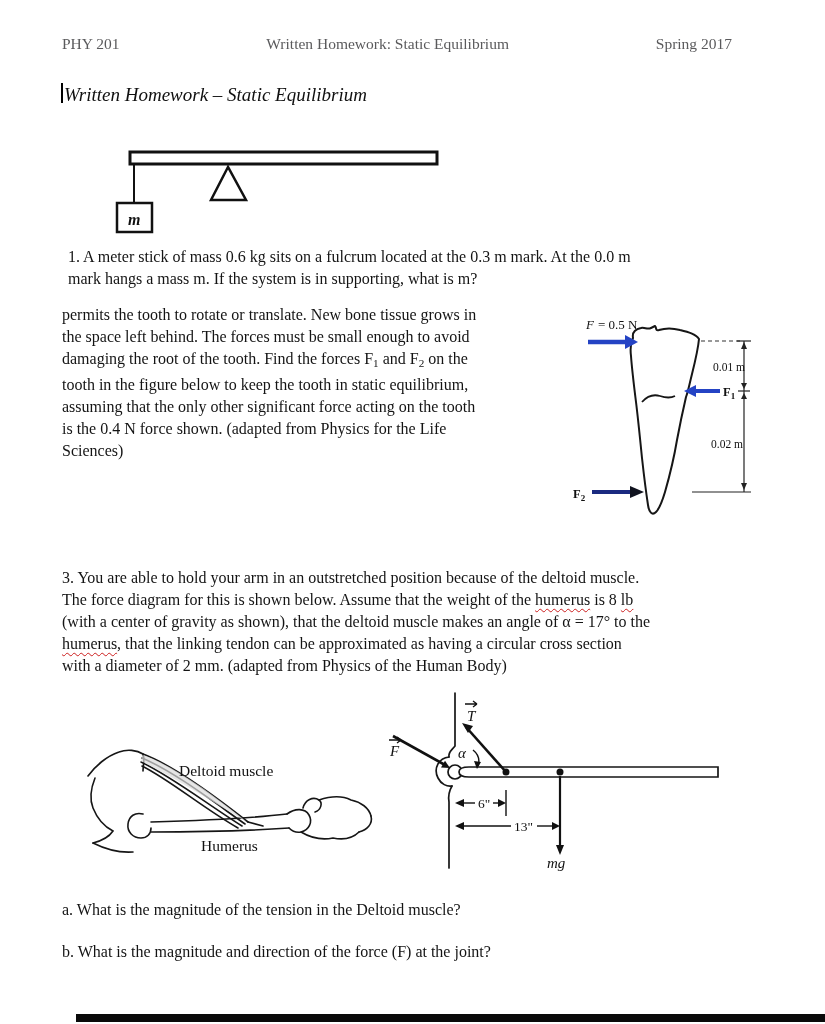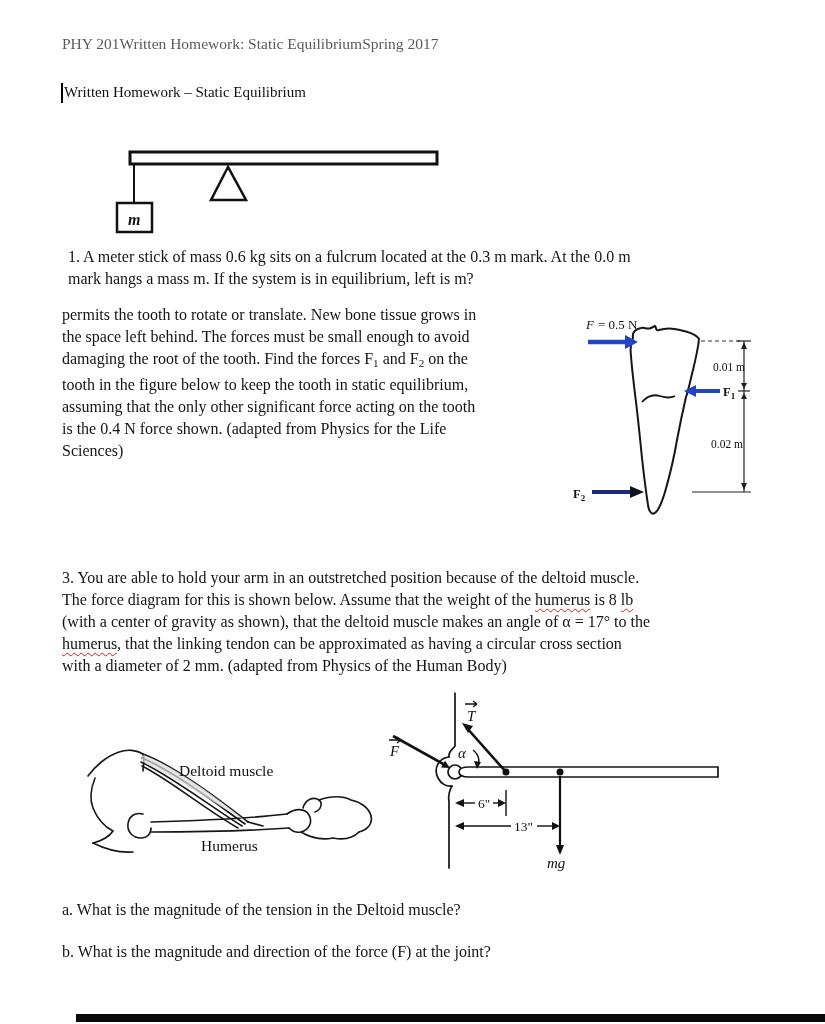--- a/index.html
+++ b/index.html
@@ -1,20 +1,20 @@
 <!DOCTYPE html>
 <html><head>
 <meta charset="utf-8">
 <style>
   html,body{margin:0;padding:0;background:#ffffff;}
   .page{position:relative;width:825px;height:1024px;background:#ffffff;overflow:hidden;
         font-family:"Liberation Serif",serif;color:#141414;}
-  .hdr{position:absolute;left:62px;top:35px;width:670px;display:flex;
+  .hdr{position:absolute;left:62px;top:35px;width:670px;display:flex;justify-content:space-between;
        font-size:15.5px;color:#5a5a5c;}
-  .doc-title{position:absolute;left:64px;top:84px;font-size:15px;color:#101010;white-space:nowrap;}
+  .doc-title{position:absolute;left:64px;top:84px;font-size:19px;color:#101010;white-space:nowrap;font-style:italic;}
   .cursor{position:absolute;left:61px;top:83px;width:1.5px;height:20px;background:#000;}
   .para{position:absolute;font-size:16px;line-height:22px;color:#141414;}
   .tline{white-space:nowrap;}
   .sq{text-decoration-line:underline;text-decoration-style:wavy;text-decoration-color:#cc1f1f;
       text-decoration-thickness:1px;text-underline-offset:3px;}
   .sub{font-size:70%;vertical-align:-0.25em;}
   .q{position:absolute;font-size:16px;white-space:nowrap;color:#141414;}
   svg{position:absolute;overflow:visible;}
   svg text{font-family:"Liberation Serif",serif;fill:#111;}
   .bottombar{position:absolute;left:76px;top:1014px;width:749px;height:8px;background:#0a0a0a;}
@@ -36,21 +36,21 @@
   <svg style="left:108px;top:145px" width="340" height="92" viewBox="0 0 340 92">
     <rect x="22" y="7" width="307" height="12" fill="#fff" stroke="#111" stroke-width="3"></rect>
     <line x1="26" y1="19" x2="26" y2="58" stroke="#111" stroke-width="2"></line>
     <polygon points="120,22 103,55 138,55" fill="#fff" stroke="#111" stroke-width="2.5"></polygon>
     <rect x="9" y="58" width="35" height="29" fill="#fff" stroke="#111" stroke-width="2.5"></rect>
     <text x="20" y="80" font-size="16" font-style="italic" font-weight="bold">m</text>
   </svg>
 
   <div class="para" style="left:68px;top:246px">
       <div class="tline"><span>1.  A meter stick of mass 0.6 kg sits on a fulcrum located at the 0.3 m mark. At the 0.0 m</span></div>
-      <div class="tline"><span>mark hangs a mass m. If the system is in equilibrium, left is m?</span></div>
+      <div class="tline"><span>mark hangs a mass m. If the system is in supporting, what is m?</span></div>
     </div>
 
   <div class="para" style="left:62px;top:304px">
       <div class="tline"><span>permits the tooth to rotate or translate. New bone tissue grows in</span></div>
       <div class="tline"><span>the space left behind. The forces must be small enough to avoid</span></div>
       <div class="tline"><span>damaging the root of the tooth. Find the forces F</span><span class="sub">1</span><span> and F</span><span class="sub">2</span><span> on the</span></div>
       <div class="tline"><span>tooth in the figure below to keep the tooth in static equilibrium,</span></div>
       <div class="tline"><span>assuming that the only other significant force acting on the tooth</span></div>
       <div class="tline"><span>is the 0.4 N force shown. (adapted from Physics for the Life</span></div>
       <div class="tline"><span>Sciences)</span></div>

